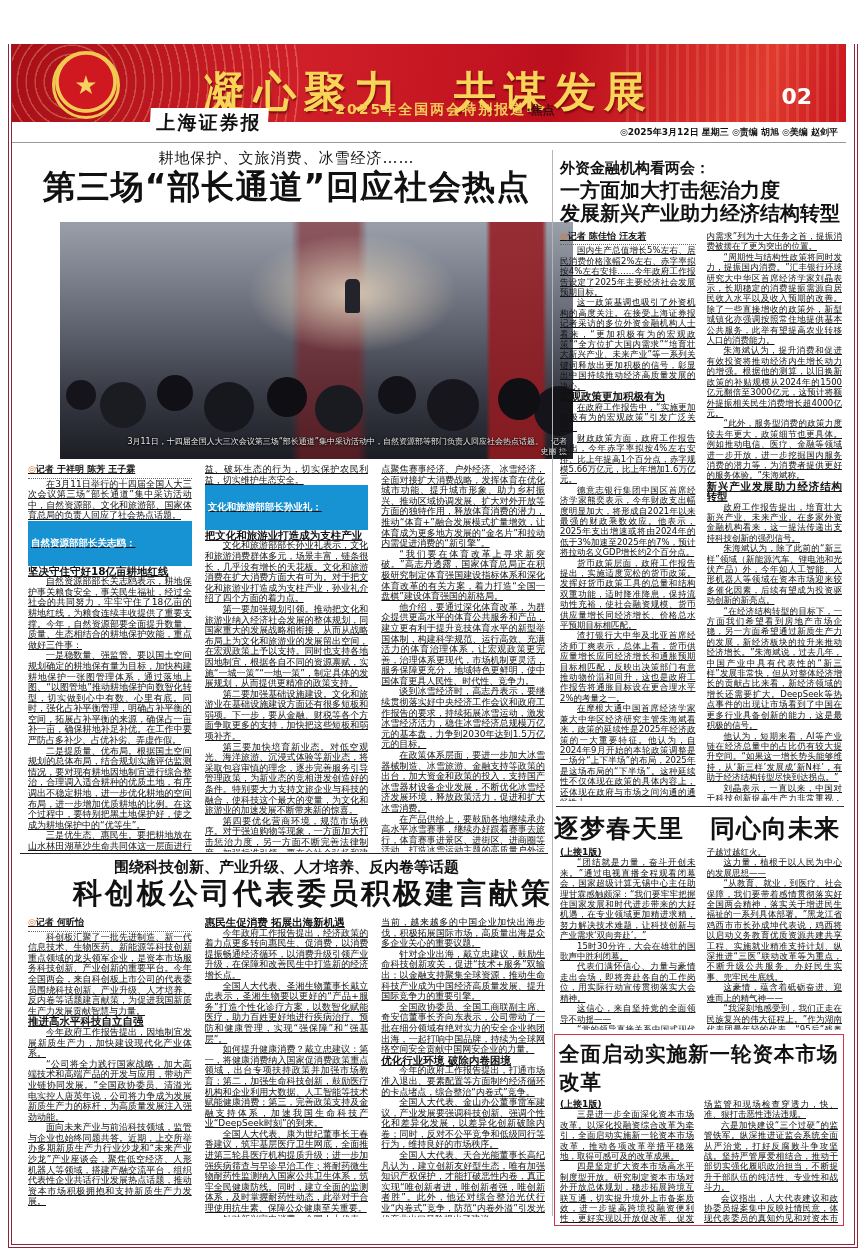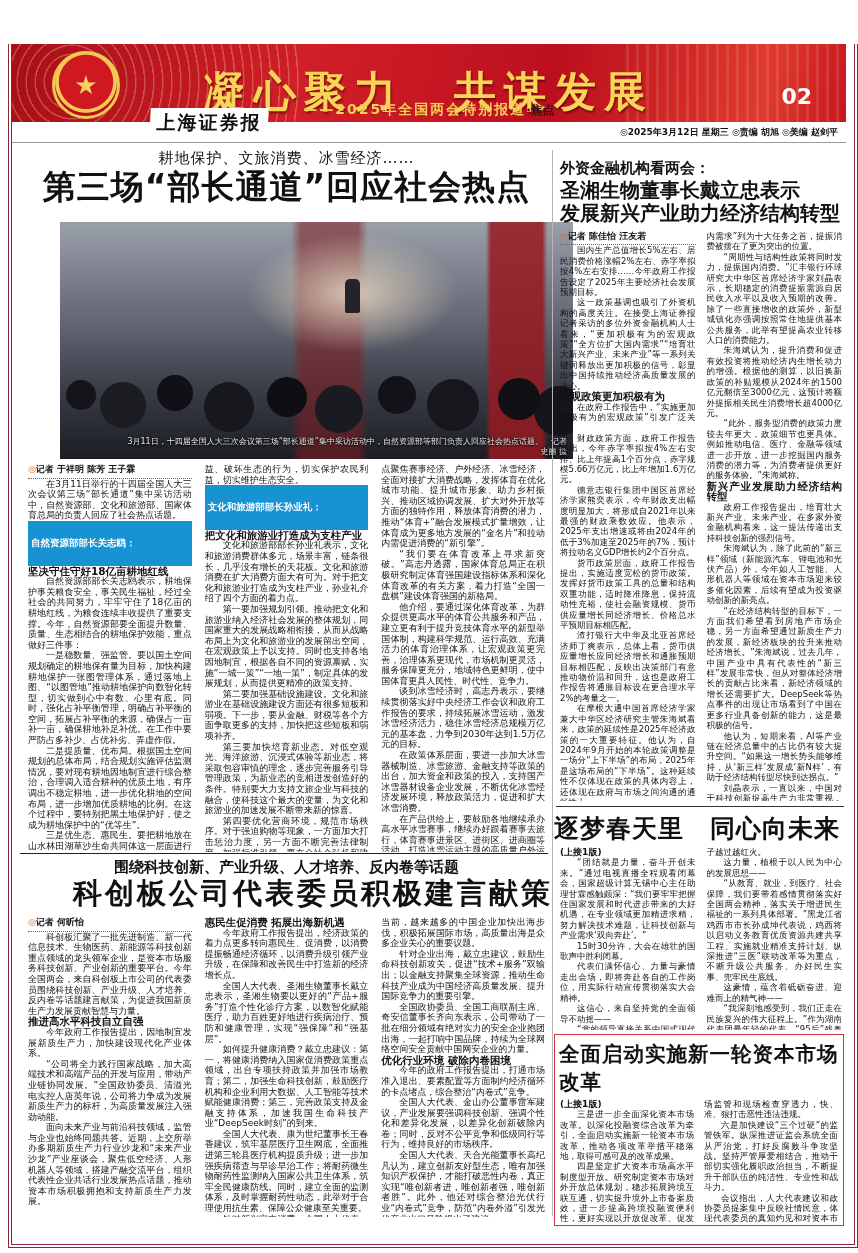--- a/index.html
+++ b/index.html
@@ -32,21 +32,21 @@
 
   
   #strip{left:12px;top:122px;width:834px;height:20px;background:#fff;border-bottom:1px solid #9a9a9a;}
   #masthead{left:150px;top:108px;width:118px;height:30px;background:#fff;z-index:4;
           display:flex;align-items:center;justify-content:center;
           font-family:"DejaVu Serif","Liberation Serif",serif;font-weight:900;font-size:19px;
           letter-spacing:2px;transform:skewX(-3deg);}
   #dateline{left:460px;top:126px;width:378px;text-align:right;font-size:9px;font-weight:700;z-index:4;}
 
   
-  .cols{display:flex;overflow:hidden;}
+  .cols{display:flex;overflow:hidden;text-decoration:underline;}
   .col{flex:1 1 0;overflow:hidden;}
   .col>div{margin:0;}
   .news .col{font-size:9px;line-height:10.6px;text-align:justify;}
   .para{text-indent:2em;}
   .noind{text-indent:0;}
   .byl{font-weight:700;font-size:9px;text-indent:0;padding-bottom:3px;margin-bottom:5px;
        border-bottom:1px dotted #666;}
   .byl::first-letter{color:#e87425;}
   .hblue{background:#1793d3;color:#fff;font-weight:700;font-size:9.5px;text-indent:0;
          padding:17px 3px;margin:6px 0 2px;}
@@ -181,21 +181,21 @@
       <div class="sh">优化行业环境 破除内卷困境</div>
       <div class="para">今年的政府工作报告提出，打通市场准入退出、要素配置等方面制约经济循环的卡点堵点，综合整治“内卷式”竞争。</div>
       <div class="para">全国人大代表、金山办公董事雷军建议，产业发展要强调科技创新、强调个性化和差异化发展，以差异化创新破除内卷；同时，反对不公平竞争和低级同行等行为，维持良好的市场秩序。</div>
       <div class="para">全国人大代表、天合光能董事长高纪凡认为，建立创新友好型生态，唯有加强知识产权保护，才能打破恶性内卷，真正实现“唯创新者进，唯创新者强，唯创新者胜”。此外，他还对综合整治光伏行业“内卷式”竞争，防范“内卷外溢”引发光伏产业出口风险提出了建议。</div>
     </div>
 </div>
 
 <div class="abs" id="v-div"></div>
 
 <div class="abs" id="f-kicker">外资金融机构看两会：</div>
-<div class="abs" id="f-h1">圣湘生物董事长戴立忠表示</div>
+<div class="abs" id="f-h1">一方面加大打击惩治力度</div>
 <div class="abs" id="f-h2">发展新兴产业助力经济结构转型</div>
 <div class="abs cols" id="f-cols">
   <div class="col">
       <div class="byl">◎记者 陈佳怡 汪友若</div>
       <div class="para">国内生产总值增长5%左右、居民消费价格涨幅2%左右、赤字率拟按4%左右安排……今年政府工作报告设定了2025年主要经济社会发展预期目标。</div>
       <div class="para">这一政策基调也吸引了外资机构的高度关注。在接受上海证券报记者采访的多位外资金融机构人士看来，“更加积极有为的宏观政策”“全方位扩大国内需求”“培育壮大新兴产业、未来产业”等一系列关键词释放出更加积极的信号，彰显出中国持续推动经济高质量发展的决心。</div>
       <div class="sh">宏观政策更加积极有为</div>
       <div class="para">在政府工作报告中，“实施更加积极有为的宏观政策”引发广泛关注。</div>
       <div class="para">财政政策方面，政府工作报告提出，今年赤字率拟按4%左右安排、比上年提高1个百分点，赤字规模5.66万亿元，比上年增加1.6万亿元。</div>
       <div class="para">德意志银行集团中国区首席经济学家熊奕表示，今年财政支出幅度明显加大，将形成自2021年以来最强的财政乘数效应。他表示，2025年支出增速或将由2024年的低于3%加速至2025年的7%，预计将拉动名义GDP增长约2个百分点。</div>

